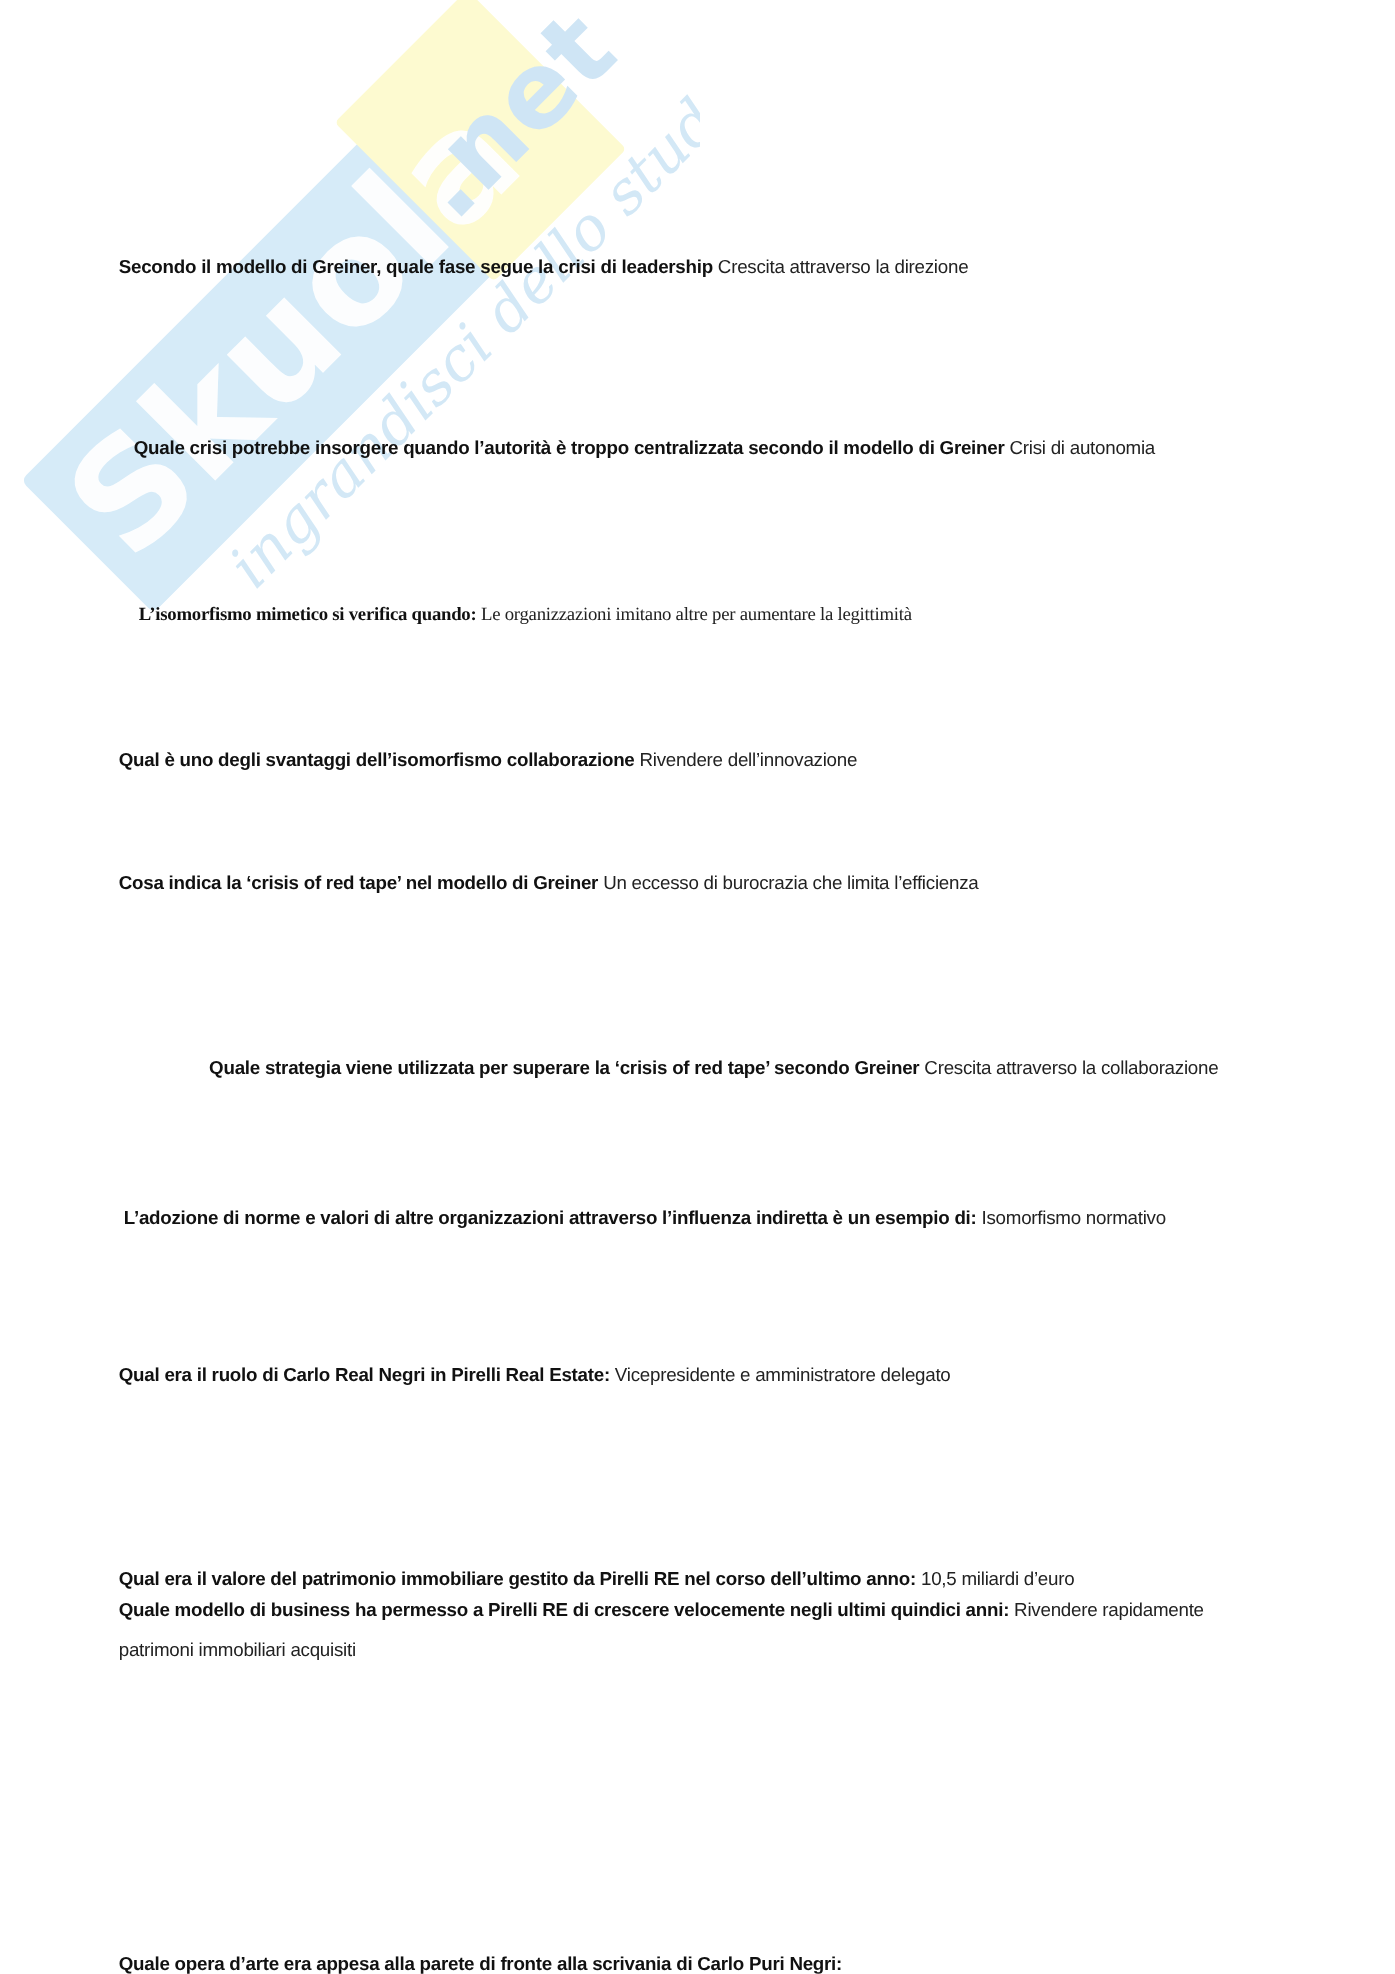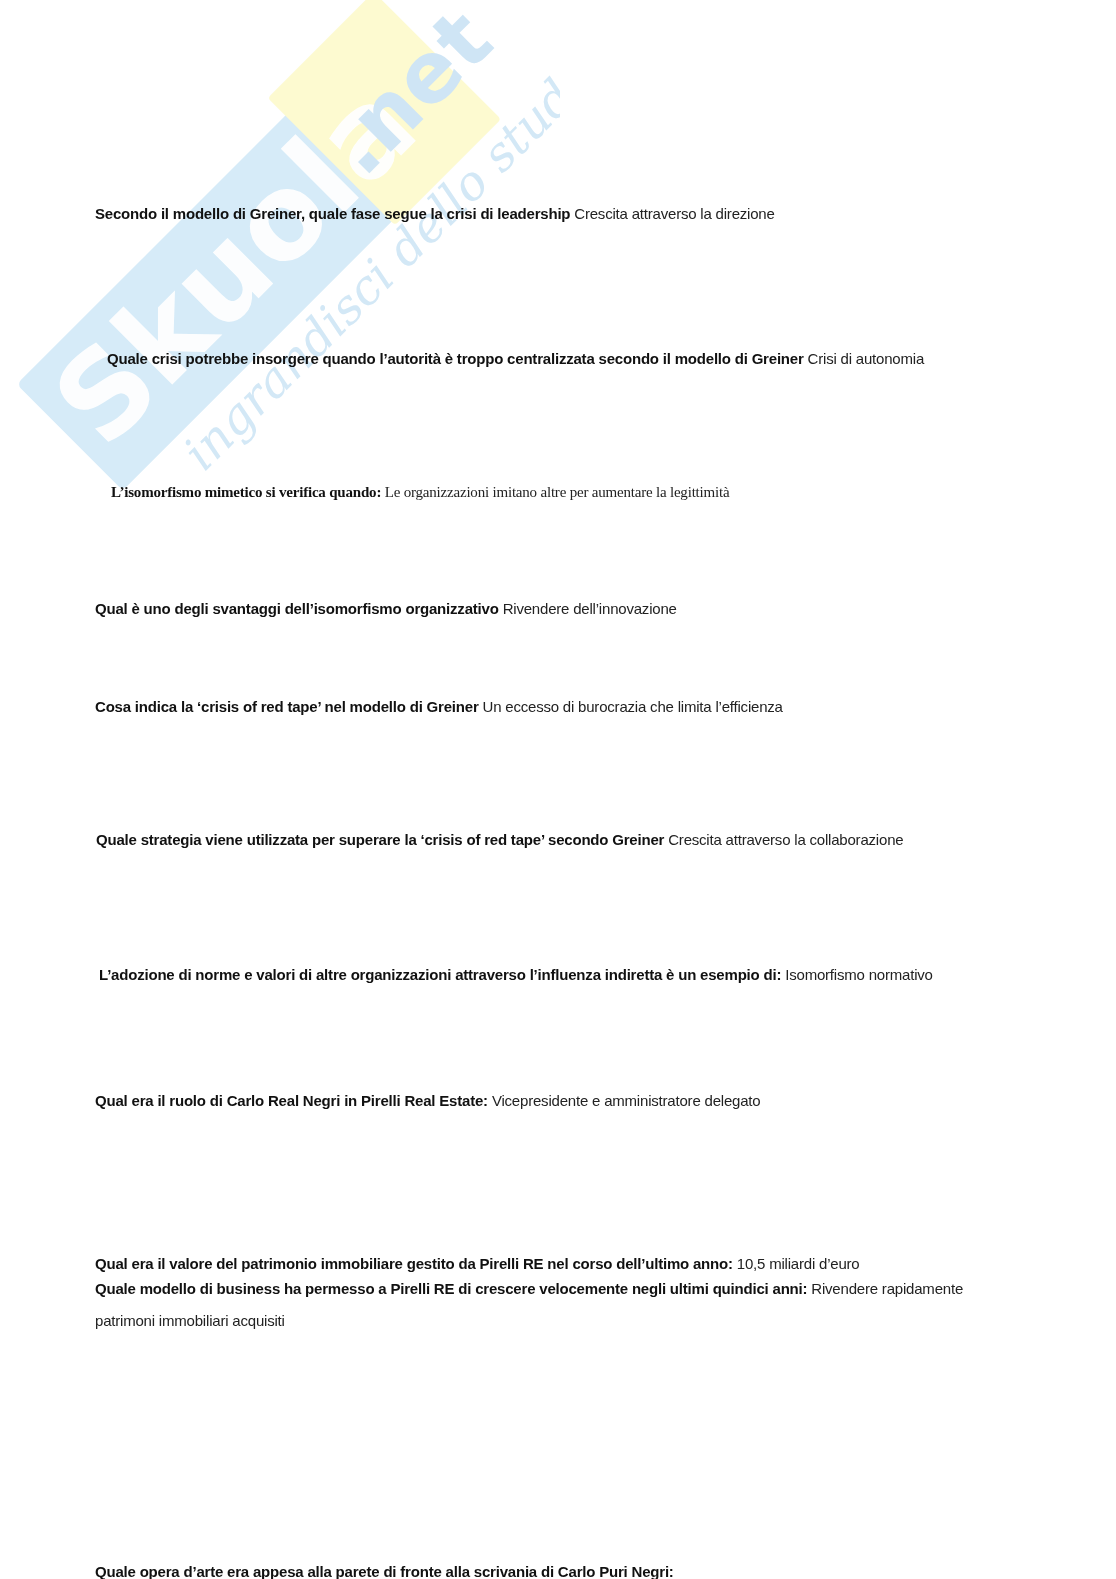--- a/index.html
+++ b/index.html
@@ -64,22 +64,22 @@
 
     <text x="-190" y="125" font-family="DejaVu Serif, serif" font-style="italic" font-size="48" fill="#d3e8f6">ingrandisci dello studente</text>
   </g>
 </svg>
 
 <div class="page">
   <div id="qa-list">
       <p class="qa" style="margin: 0px; top: 198px;"><span class="q">Secondo il modello di Greiner, quale fase segue la crisi di leadership</span> <span class="a">Crescita attraverso la direzione</span></p>
       <p class="qa" style="margin: 12px; top: 331px;"><span class="q">Quale crisi potrebbe insorgere quando l’autorità è troppo centralizzata secondo il modello di Greiner</span> <span class="a">Crisi di autonomia</span></p>
       <p class="qa" style="margin: 16px; top: 460px; font-family: Liberation Serif, serif;"><span class="q">L’isomorfismo mimetico si verifica quando:</span> <span class="a">Le organizzazioni imitano altre per aumentare la legittimità</span></p>
-      <p class="qa" style="margin: 0px; top: 593px;"><span class="q">Qual è uno degli svantaggi dell’isomorfismo organizzativo</span> <span class="a">Rivendere dell’innovazione</span></p>
+      <p class="qa" style="margin: 0px; top: 593px;"><span class="q">Qual è uno degli svantaggi dell’isomorfismo collaborazione</span> <span class="a">Rivendere dell’innovazione</span></p>
       <p class="qa" style="margin: 0px; top: 691px;"><span class="q">Cosa indica la ‘crisis of red tape’ nel modello di Greiner</span> <span class="a">Un eccesso di burocrazia che limita l’efficienza</span></p>
-      <p class="qa" style="margin: 1px; top: 823px;"><span class="q">Quale strategia viene utilizzata per superare la ‘crisis of red tape’ secondo Greiner</span> <span class="a">Crescita attraverso la collaborazione</span></p>
+      <p class="qa" style="margin: 16px; top: 823px; text-align: center;"><span class="q">Quale strategia viene utilizzata per superare la ‘crisis of red tape’ secondo Greiner</span> <span class="a">Crescita attraverso la collaborazione</span></p>
       <p class="qa" style="margin: 4px; top: 955px;"><span class="q">L’adozione di norme e valori di altre organizzazioni attraverso l’influenza indiretta è un esempio di:</span> <span class="a">Isomorfismo normativo</span></p>
       <p class="qa" style="margin: 0px; top: 1085px;"><span class="q">Qual era il ruolo di Carlo Real Negri in Pirelli Real Estate:</span> <span class="a">Vicepresidente e amministratore delegato</span></p>
       <p class="qa" style="margin: 0px; top: 1248px;"><span class="q">Qual era il valore del patrimonio immobiliare gestito da Pirelli RE nel corso dell’ultimo anno:</span> <span class="a">10,5 miliardi d’euro</span></p>
       <p class="qa" style="margin: 0px; top: 1273px;"><span class="q">Quale modello di business ha permesso a Pirelli RE di crescere velocemente negli ultimi quindici anni:</span> <span class="a">Rivendere rapidamente patrimoni immobiliari acquisiti</span></p>
       <p class="qa" style="margin: 0px; top: 1556px;"><span class="q">Quale opera d’arte era appesa alla parete di fronte alla scrivania di Carlo Puri Negri:</span> <span class="a"></span></p>
     </div>
 </div>
 
 </body></html>

